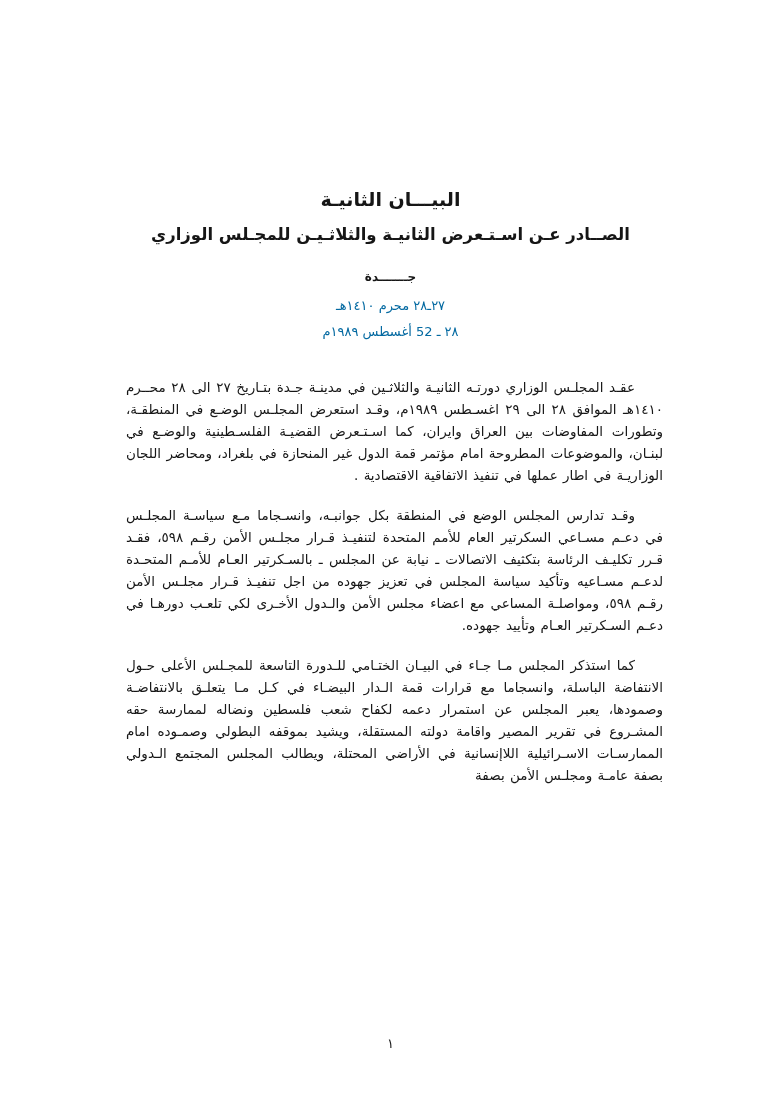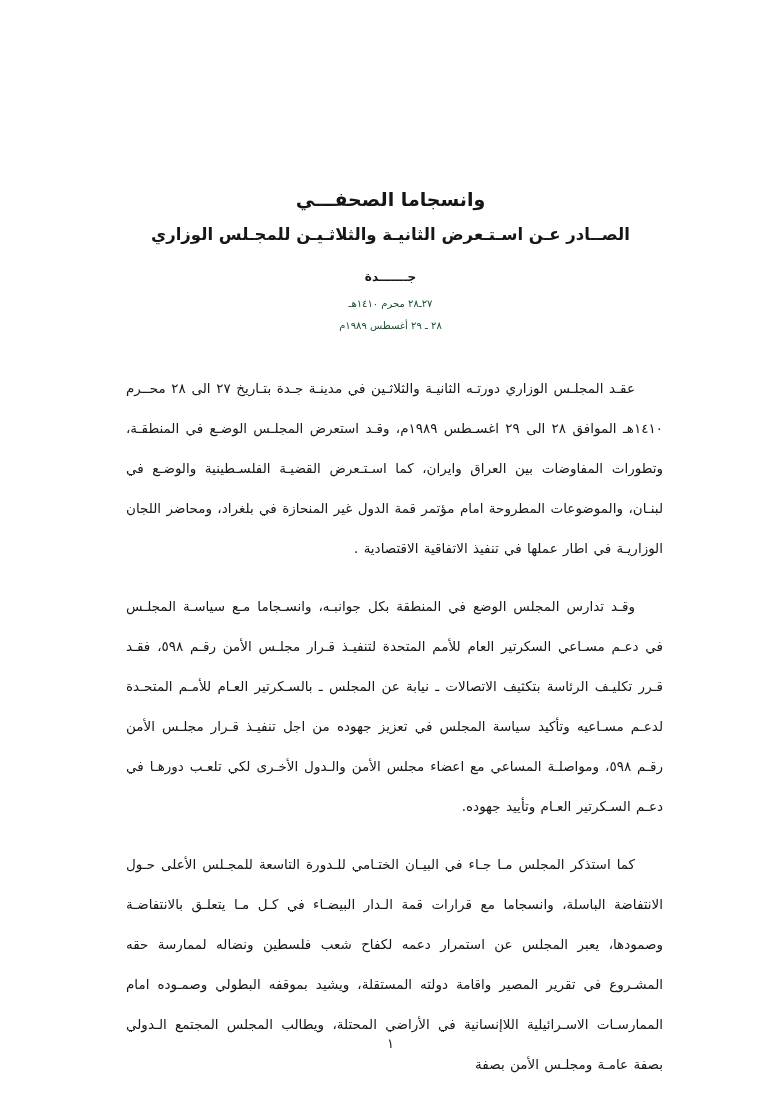--- a/index.html
+++ b/index.html
@@ -36,57 +36,57 @@
     font-size: 16.5px;
     font-weight: bold;
     margin: 0 0 26px 0;
   }
   .location {
     font-size: 12px;
     font-weight: bold;
     margin: 0 0 14px 0;
   }
   .date-line {
-    font-size: 10px;
+    font-size: 13px;
     margin: 0 0 11px 0;
-    color: #14532d;
+    color: #0369a1;
   }
   .body-text {
     direction: rtl;
     text-align: justify;
     padding: 26px 118px 0 118px;
   }
   .body-text p {
     font-size: 13.5px;
-    line-height: 40px;
+    line-height: 22px;
     margin: 0 0 18px 8px;
     text-indent: 28px;
     word-spacing: 1px;
   }
   .page-number {
     position: absolute;
     bottom: 44px;
     left: 0;
     right: 0;
     text-align: center;
     font-size: 13px;
     color: #1c1c1c;
   }
 </style>
 </head>
 <body>
 
 <div class="page">
 
   <div class="header">
-    <h1 class="title-main">وانسجاما الصحفـــي</h1>
+    <h1 class="title-main">البيـــان الثانيـة</h1>
     <h2 class="title-sub">الصــادر عـن اسـتـعرض الثانيـة والثلاثـيـن للمجـلس الوزاري</h2>
     <div class="location">جـــــــدة</div>
     <div class="date-line">٢٧ـ٢٨ محرم ١٤١٠هـ</div>
-    <div class="date-line">٢٨ ـ ٢٩ أغسطس ١٩٨٩م</div>
+    <div class="date-line">٢٨ ـ 52 أغسطس ١٩٨٩م</div>
   </div>
 
   <div class="body-text">
     <p>عقـد المجلـس الوزاري دورتـه الثانيـة والثلاثـين في مدينـة جـدة بتـاريخ ٢٧ الى ٢٨ محــرم ١٤١٠هـ الموافق ٢٨ الى ٢٩ اغسـطس ١٩٨٩م، وقـد استعرض المجلـس الوضـع في المنطقـة، وتطورات المفاوضات بين العراق وايران، كما اسـتـعرض القضيـة الفلسـطينية والوضـع في لبنـان، والموضوعات المطروحة امام مؤتمر قمة الدول غير المنحازة في بلغراد، ومحاضر اللجان الوزاريـة في اطار عملها في تنفيذ الاتفاقية الاقتصادية .</p>
     <p>وقـد تدارس المجلس الوضع في المنطقة بكل جوانبـه، وانسـجاما مـع سياسـة المجلـس في دعـم مسـاعي السكرتير العام للأمم المتحدة لتنفيـذ قـرار مجلـس الأمن رقـم ٥٩٨، فقـد قـرر تكليـف الرئاسة بتكثيف الاتصالات ـ نيابة عن المجلس ـ بالسـكرتير العـام للأمـم المتحـدة لدعـم مسـاعيه وتأكيد سياسة المجلس في تعزيز جهوده من اجل تنفيـذ قـرار مجلـس الأمن رقـم ٥٩٨، ومواصلـة المساعي مع اعضاء مجلس الأمن والـدول الأخـرى لكي تلعـب دورهـا في دعـم السـكرتير العـام وتأييد جهوده.</p>
     <p>كما استذكر المجلس مـا جـاء في البيـان الختـامي للـدورة التاسعة للمجـلس الأعلى حـول الانتفاضة الباسلة، وانسجاما مع قرارات قمة الـدار البيضـاء في كـل مـا يتعلـق بالانتفاضـة وصمودها، يعبر المجلس عن استمرار دعمه لكفاح شعب فلسطين ونضاله لممارسة حقه المشـروع في تقرير المصير واقامة دولته المستقلة، ويشيد بموقفه البطولي وصمـوده امام الممارسـات الاسـرائيلية اللاإنسانية في الأراضي المحتلة، ويطالب المجلس المجتمع الـدولي بصفة عامـة ومجلـس الأمن بصفة</p>
   </div>
 
   <div class="page-number">١</div>
 

